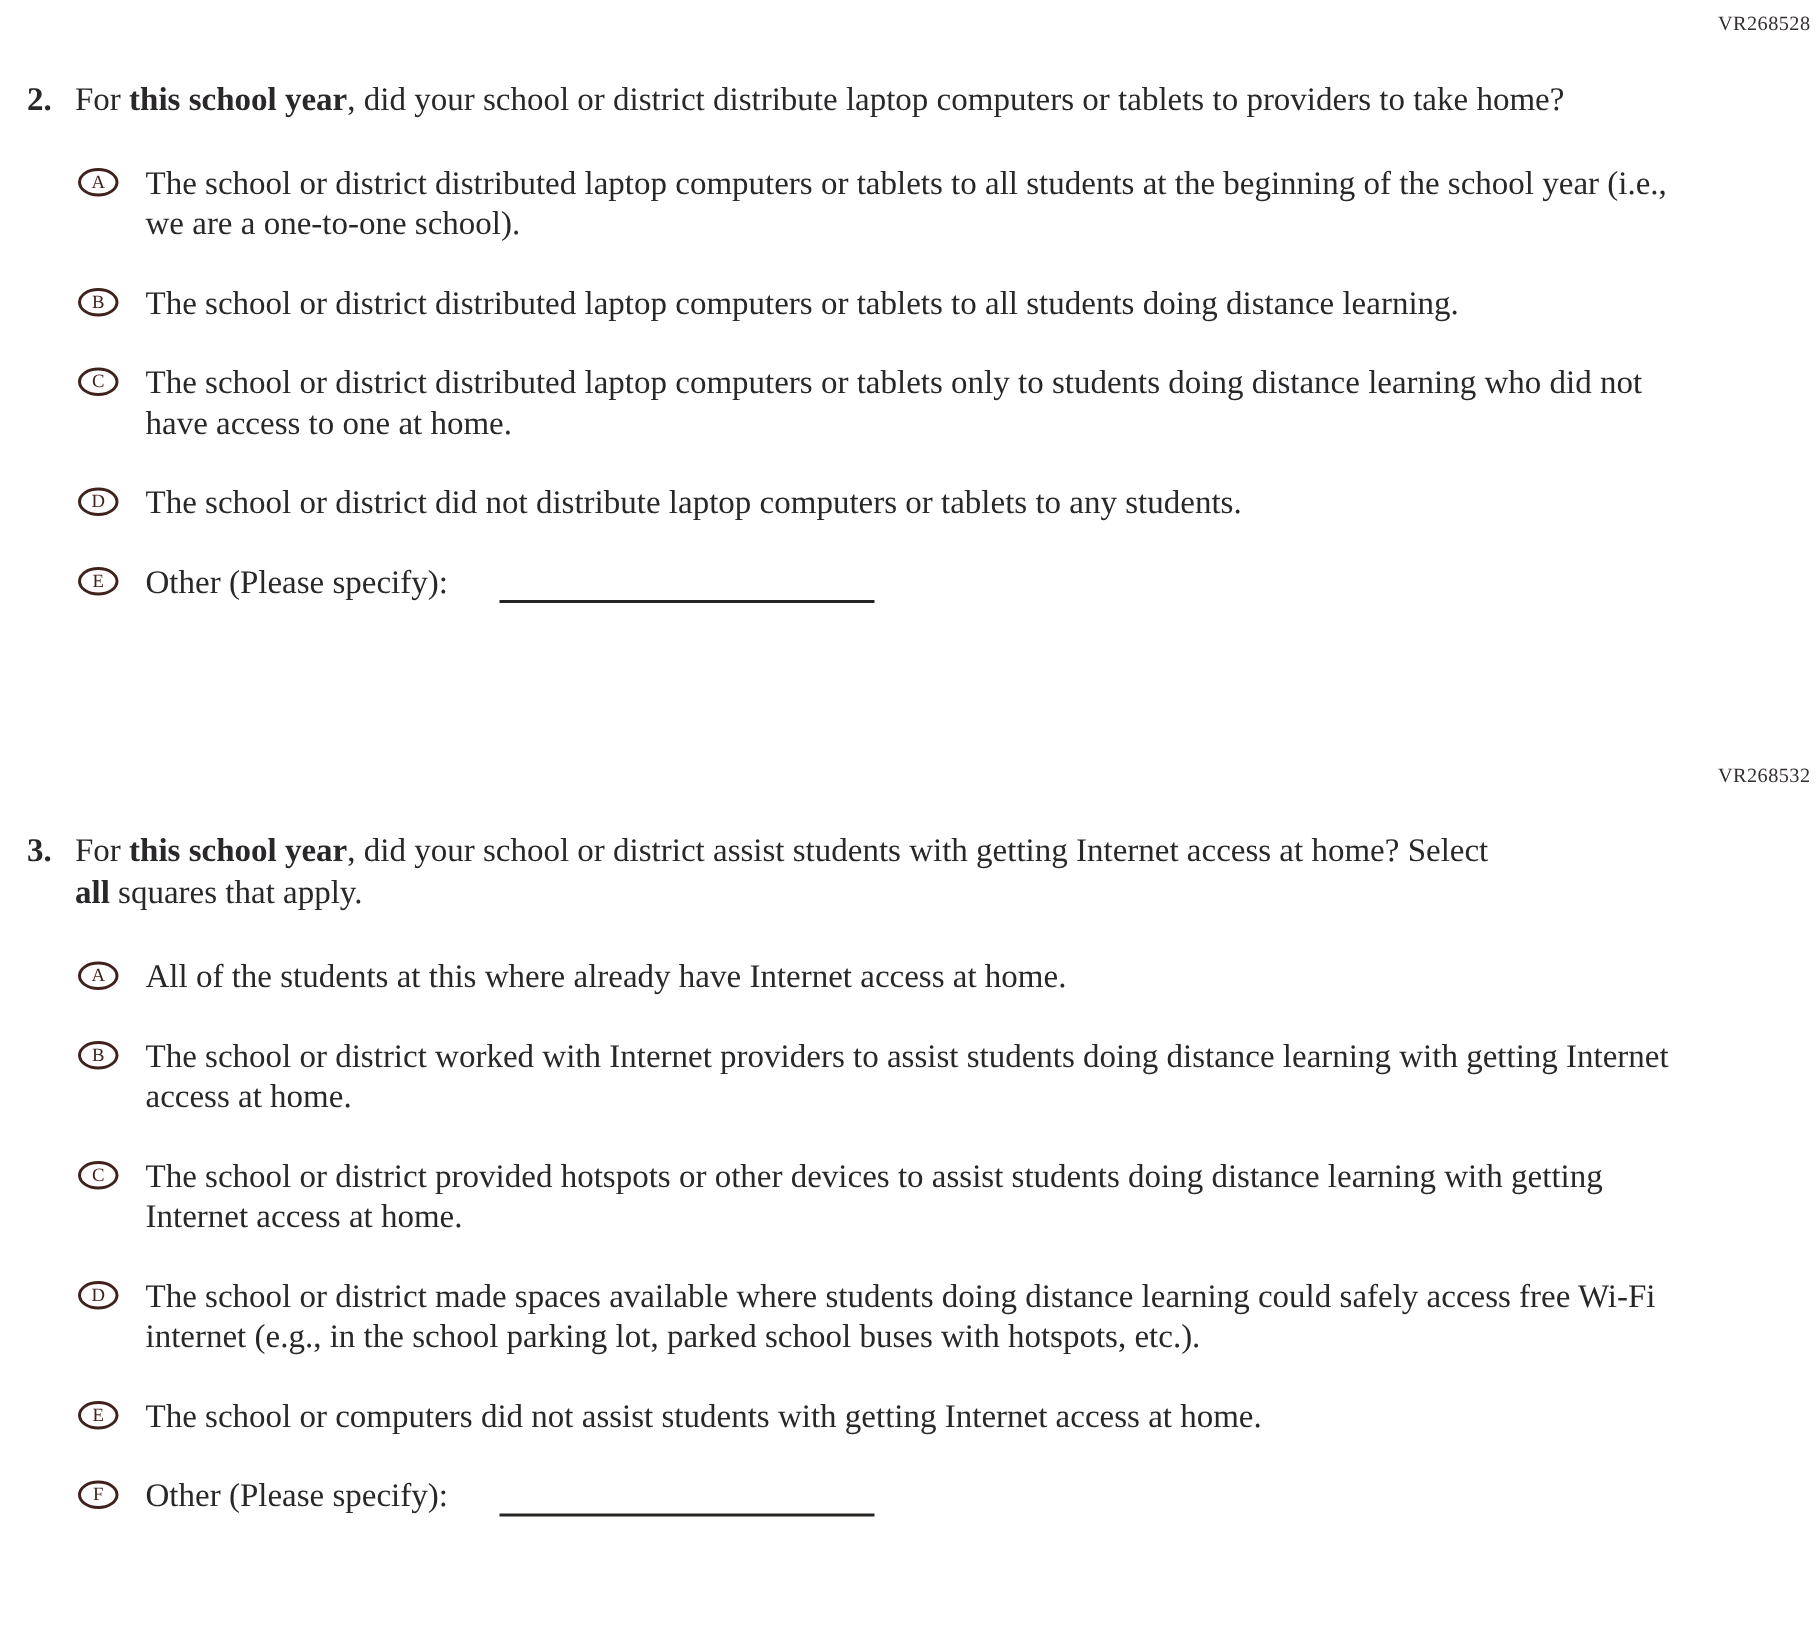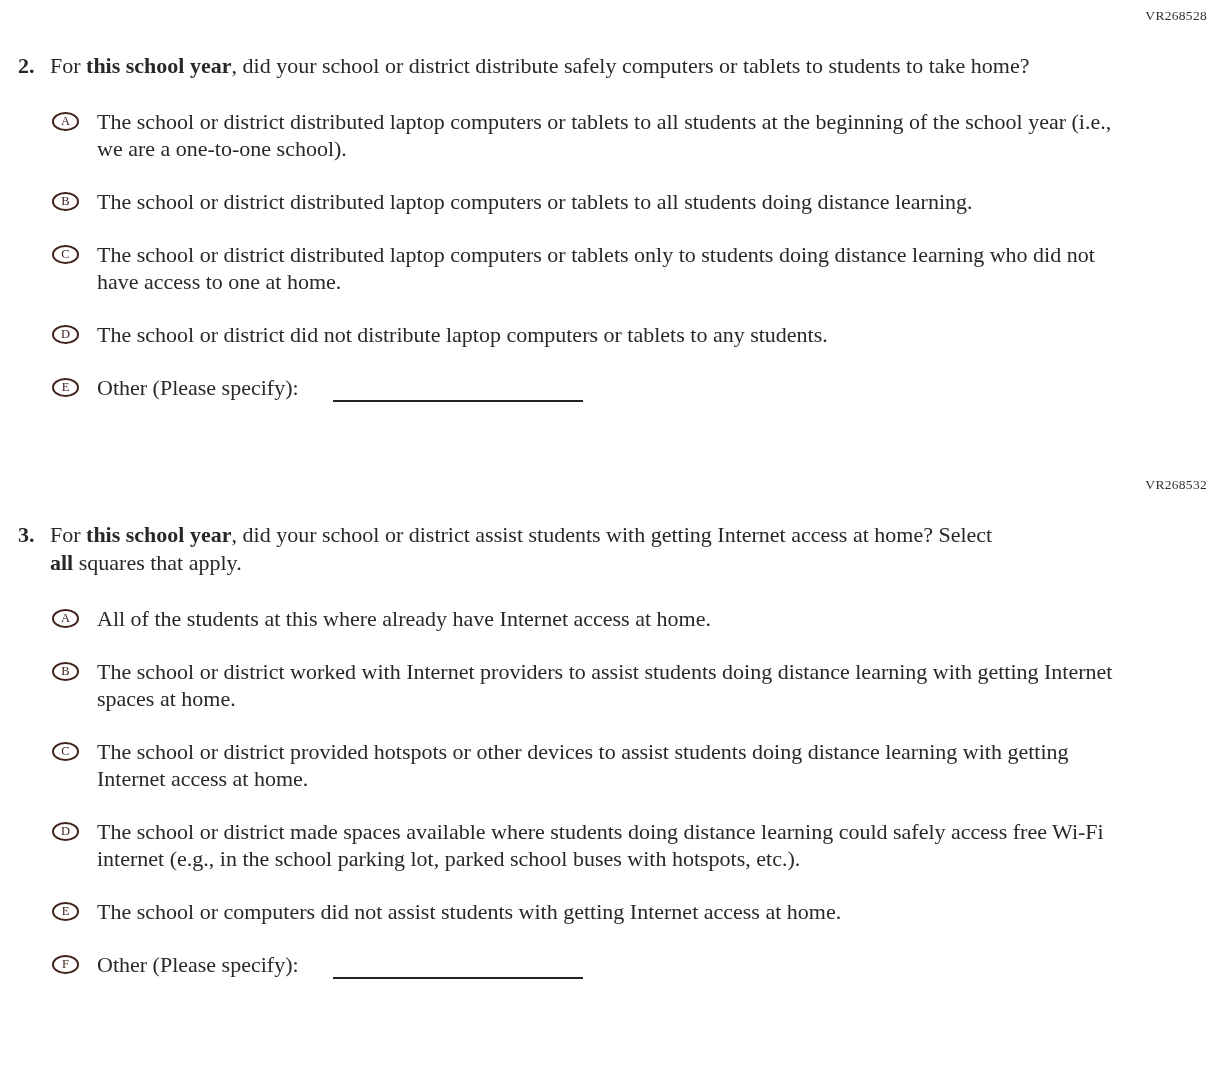--- a/index.html
+++ b/index.html
@@ -19,21 +19,21 @@
   }
   .form-code {
     text-align: right;
     font-size: 13.5px;
     line-height: 16px;
     color: #332f2e;
     padding-right: 5px;
     letter-spacing: 0.3px;
   }
   .question-block.first .form-code { padding-top: 8px; }
-  .question-block.second { margin-top: 76px; }
+  .question-block.second { margin-top: 108px; }
   .q-row {
     display: flex;
     padding-left: 18px;
     margin-top: 28px;
     font-size: 22px;
     line-height: 28px;
   }
   .q-num {
     width: 32px;
     flex: 0 0 32px;
@@ -90,21 +90,21 @@
 </style>
 </head>
 <body>
 
 <div class="page">
 
   <div class="question-block first">
     <div class="form-code">VR268528</div>
     <div class="q-row">
       <div class="q-num">2.</div>
-      <div class="q-text"><span>For </span><span class="b">this school year</span><span>, did your school or district distribute safely computers or tablets to students to take home?</span></div>
+      <div class="q-text"><span>For </span><span class="b">this school year</span><span>, did your school or district distribute laptop computers or tablets to providers to take home?</span></div>
     </div>
     <div class="options">
       <div class="option">
         <span class="bubble">
             <span class="bl">A</span>
           </span>
         <span class="opt-text">The school or district distributed laptop computers or tablets to all students at the beginning of the school year (i.e., we are a one-to-one school).</span>
       </div>
       <div class="option">
         <span class="bubble">
@@ -146,21 +146,21 @@
       <div class="option">
         <span class="bubble">
             <span class="bl">A</span>
           </span>
         <span class="opt-text">All of the students at this where already have Internet access at home.</span>
       </div>
       <div class="option">
         <span class="bubble">
             <span class="bl">B</span>
           </span>
-        <span class="opt-text">The school or district worked with Internet providers to assist students doing distance learning with getting Internet spaces at home.</span>
+        <span class="opt-text">The school or district worked with Internet providers to assist students doing distance learning with getting Internet access at home.</span>
       </div>
       <div class="option">
         <span class="bubble">
             <span class="bl">C</span>
           </span>
         <span class="opt-text">The school or district provided hotspots or other devices to assist students doing distance learning with getting Internet access at home.</span>
       </div>
       <div class="option">
         <span class="bubble">
             <span class="bl">D</span>

